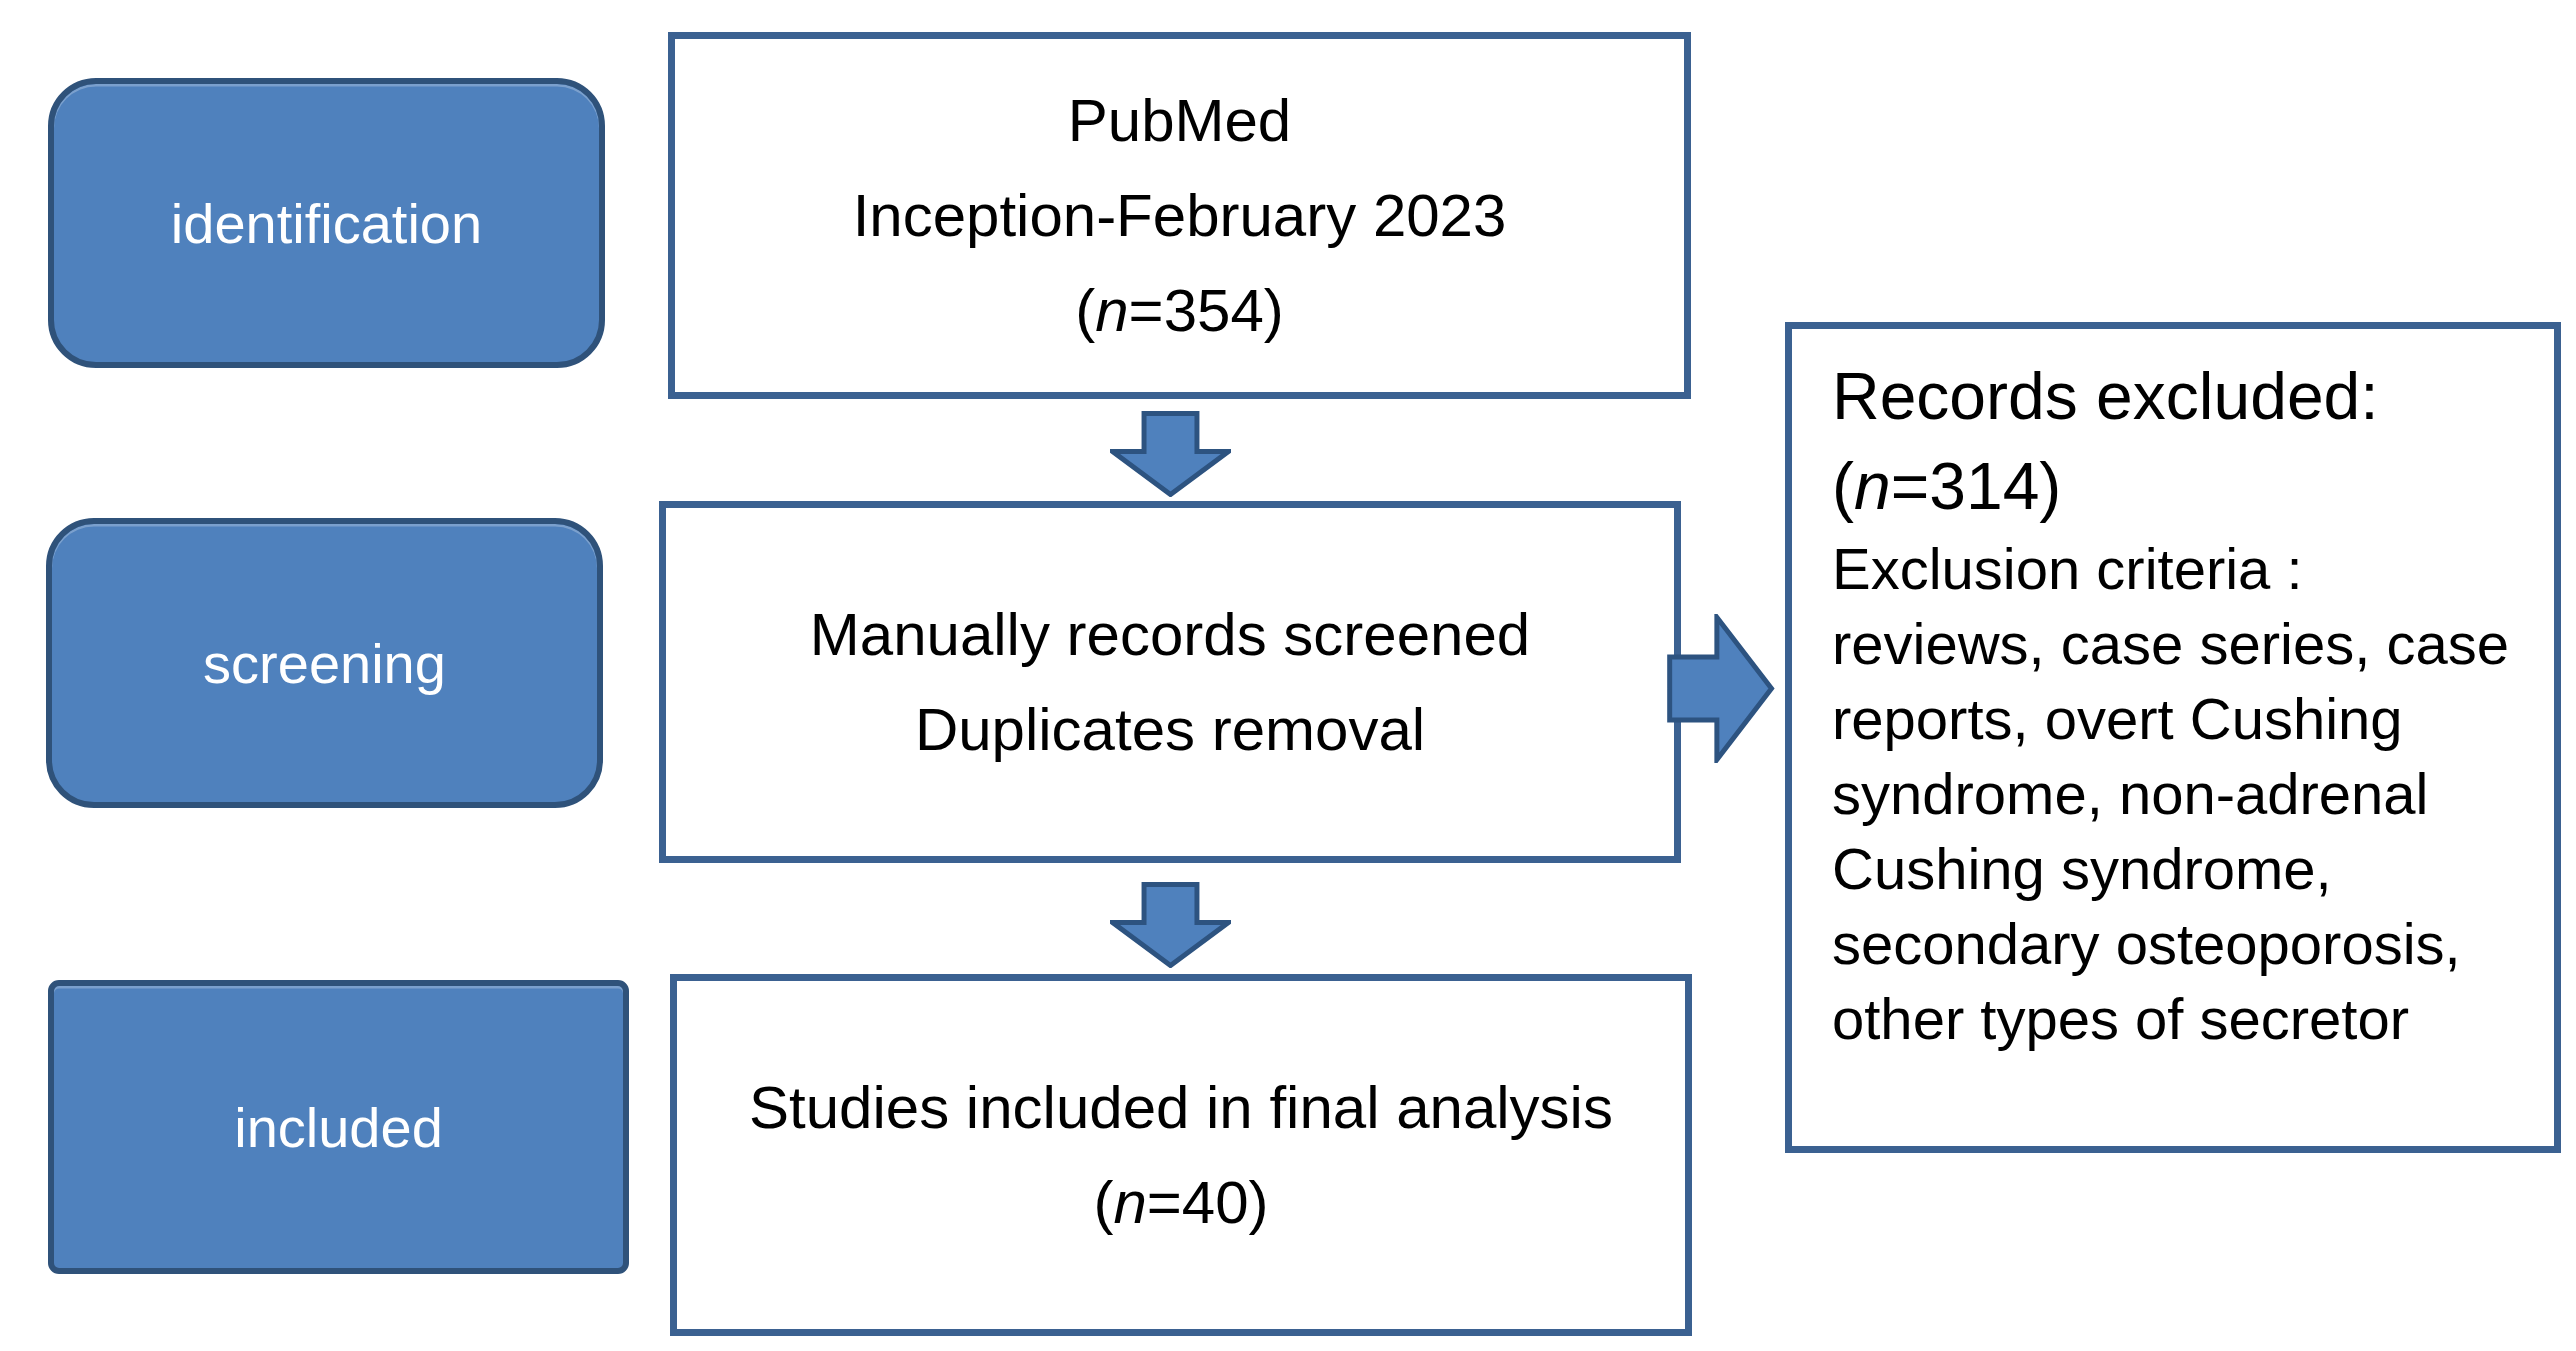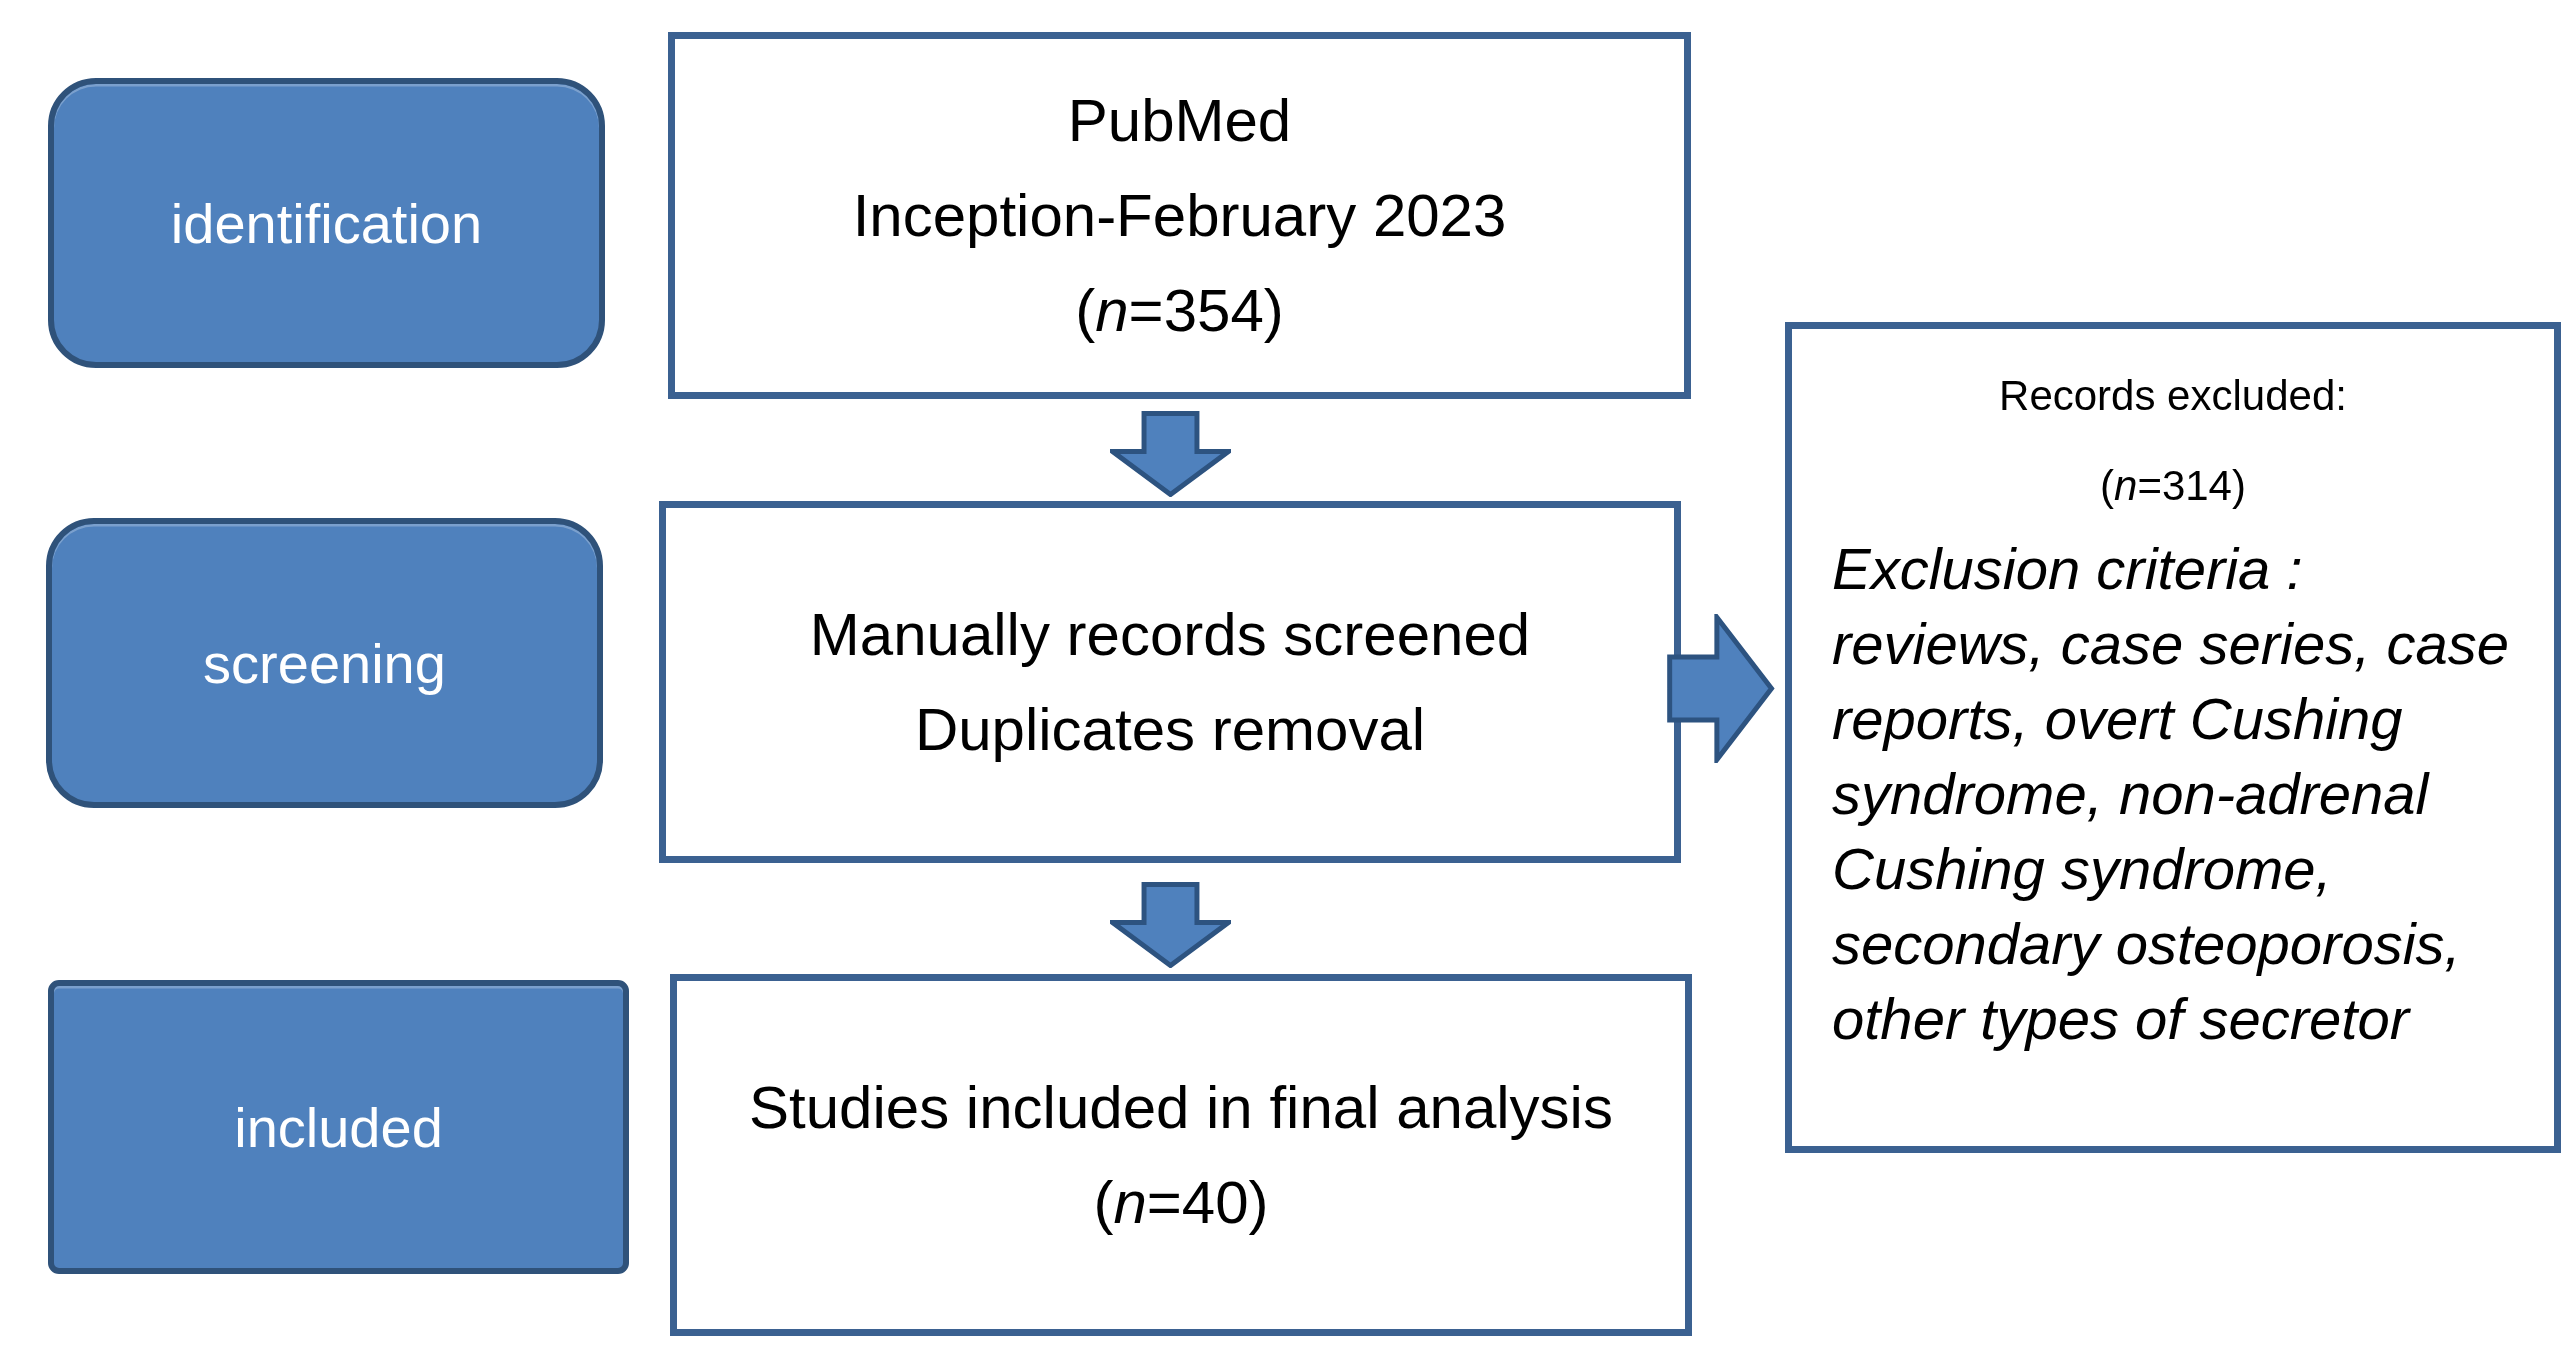--- a/index.html
+++ b/index.html
@@ -57,31 +57,30 @@
     position: absolute;
     left: 1785px; top: 322px;
     width: 776px; height: 831px;
     box-sizing: border-box;
     background: #ffffff;
     border: 7.5px solid var(--flow-border, #3b6191);
     padding: 21.6px 40px;
     color: var(--flow-text, #000000);
   }
   #box-excluded .head {
-    text-align: center;
-    font-size: 42px;
+    text-align: left;
+    font-size: 66px;
     line-height: 90px;
     white-space: nowrap;
   }
   #box-excluded .criteria-line {
     text-align: left;
     font-size: 58px;
     line-height: 75px;
     white-space: nowrap;
-    font-style: italic;
   }
 
   .nvar { font-style: italic; }
 
   
   .arrow { position: absolute; }
   .arrow-shape {
     fill: var(--arrow-fill, #4f81bd);
     stroke: var(--arrow-stroke, #2d5380);
     stroke-width: 6;

